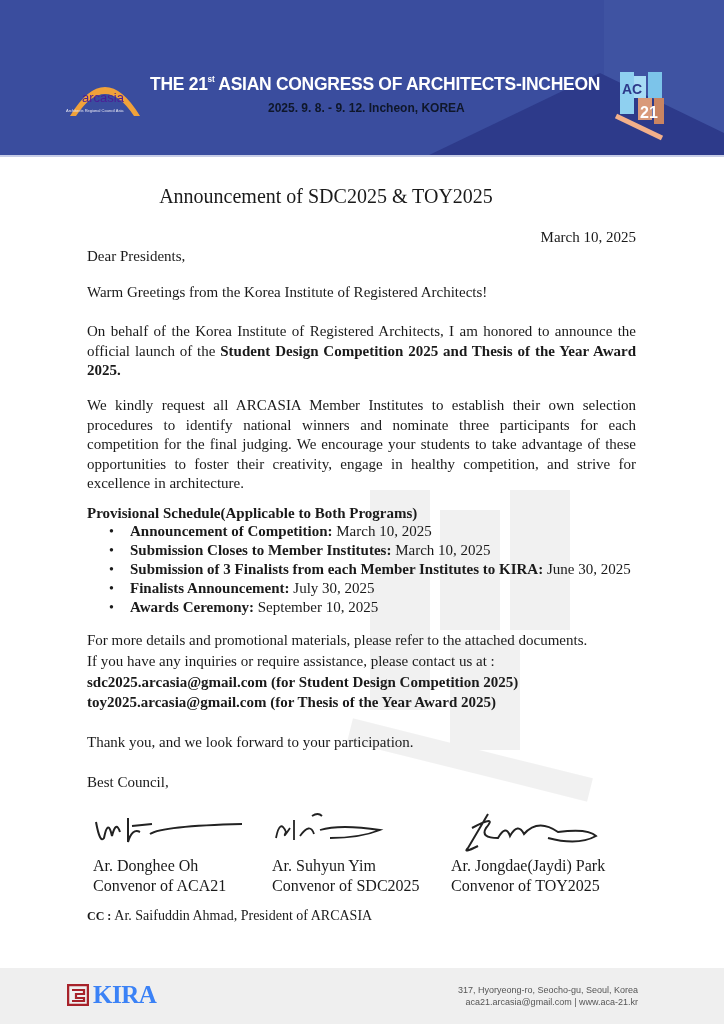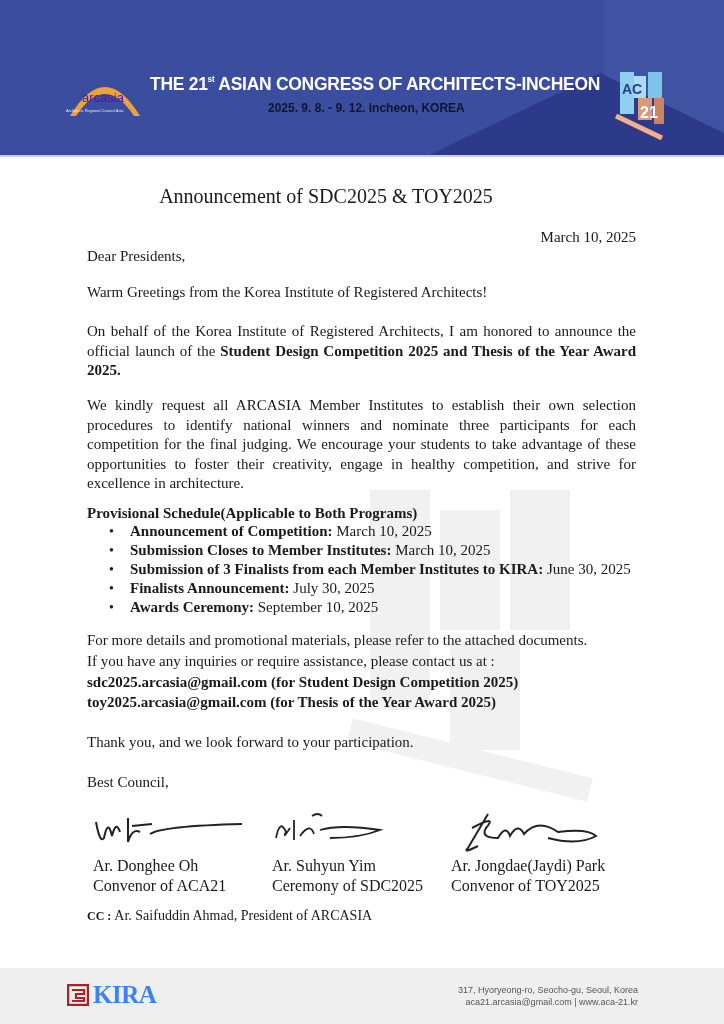--- a/index.html
+++ b/index.html
@@ -116,21 +116,21 @@
 <svg class="sig" style="left:458px; width:145px;" viewBox="0 0 145 45">
   <path d="M30,6 L10,40 Q4,46 20,38 M14,20 Q40,6 28,20 Q22,30 40,30 Q48,16 52,28 Q60,14 66,26 Q80,10 100,24 Q130,20 138,28 Q120,38 90,30" fill="none" stroke="#222" stroke-width="2"></path>
 </svg>
 
 <div class="sig-name" style="left:93px; top:856px;">
   <div>Ar. Donghee Oh</div>
   <div>Convenor of ACA21</div>
 </div>
 <div class="sig-name" style="left:272px; top:856px;">
   <div>Ar. Suhyun Yim</div>
-  <div>Ceremony of SDC2025</div>
+  <div>Convenor of SDC2025</div>
 </div>
 <div class="sig-name" style="left:451px; top:856px;">
   <div>Ar. Jongdae(Jaydi) Park</div>
   <div>Convenor of TOY2025</div>
 </div>
 
 <div class="cc"><span class="cc-label">CC : </span><span>Ar. Saifuddin Ahmad, President of ARCASIA</span></div>
 
 <div class="footer"></div>
 <div class="kira-logo">

